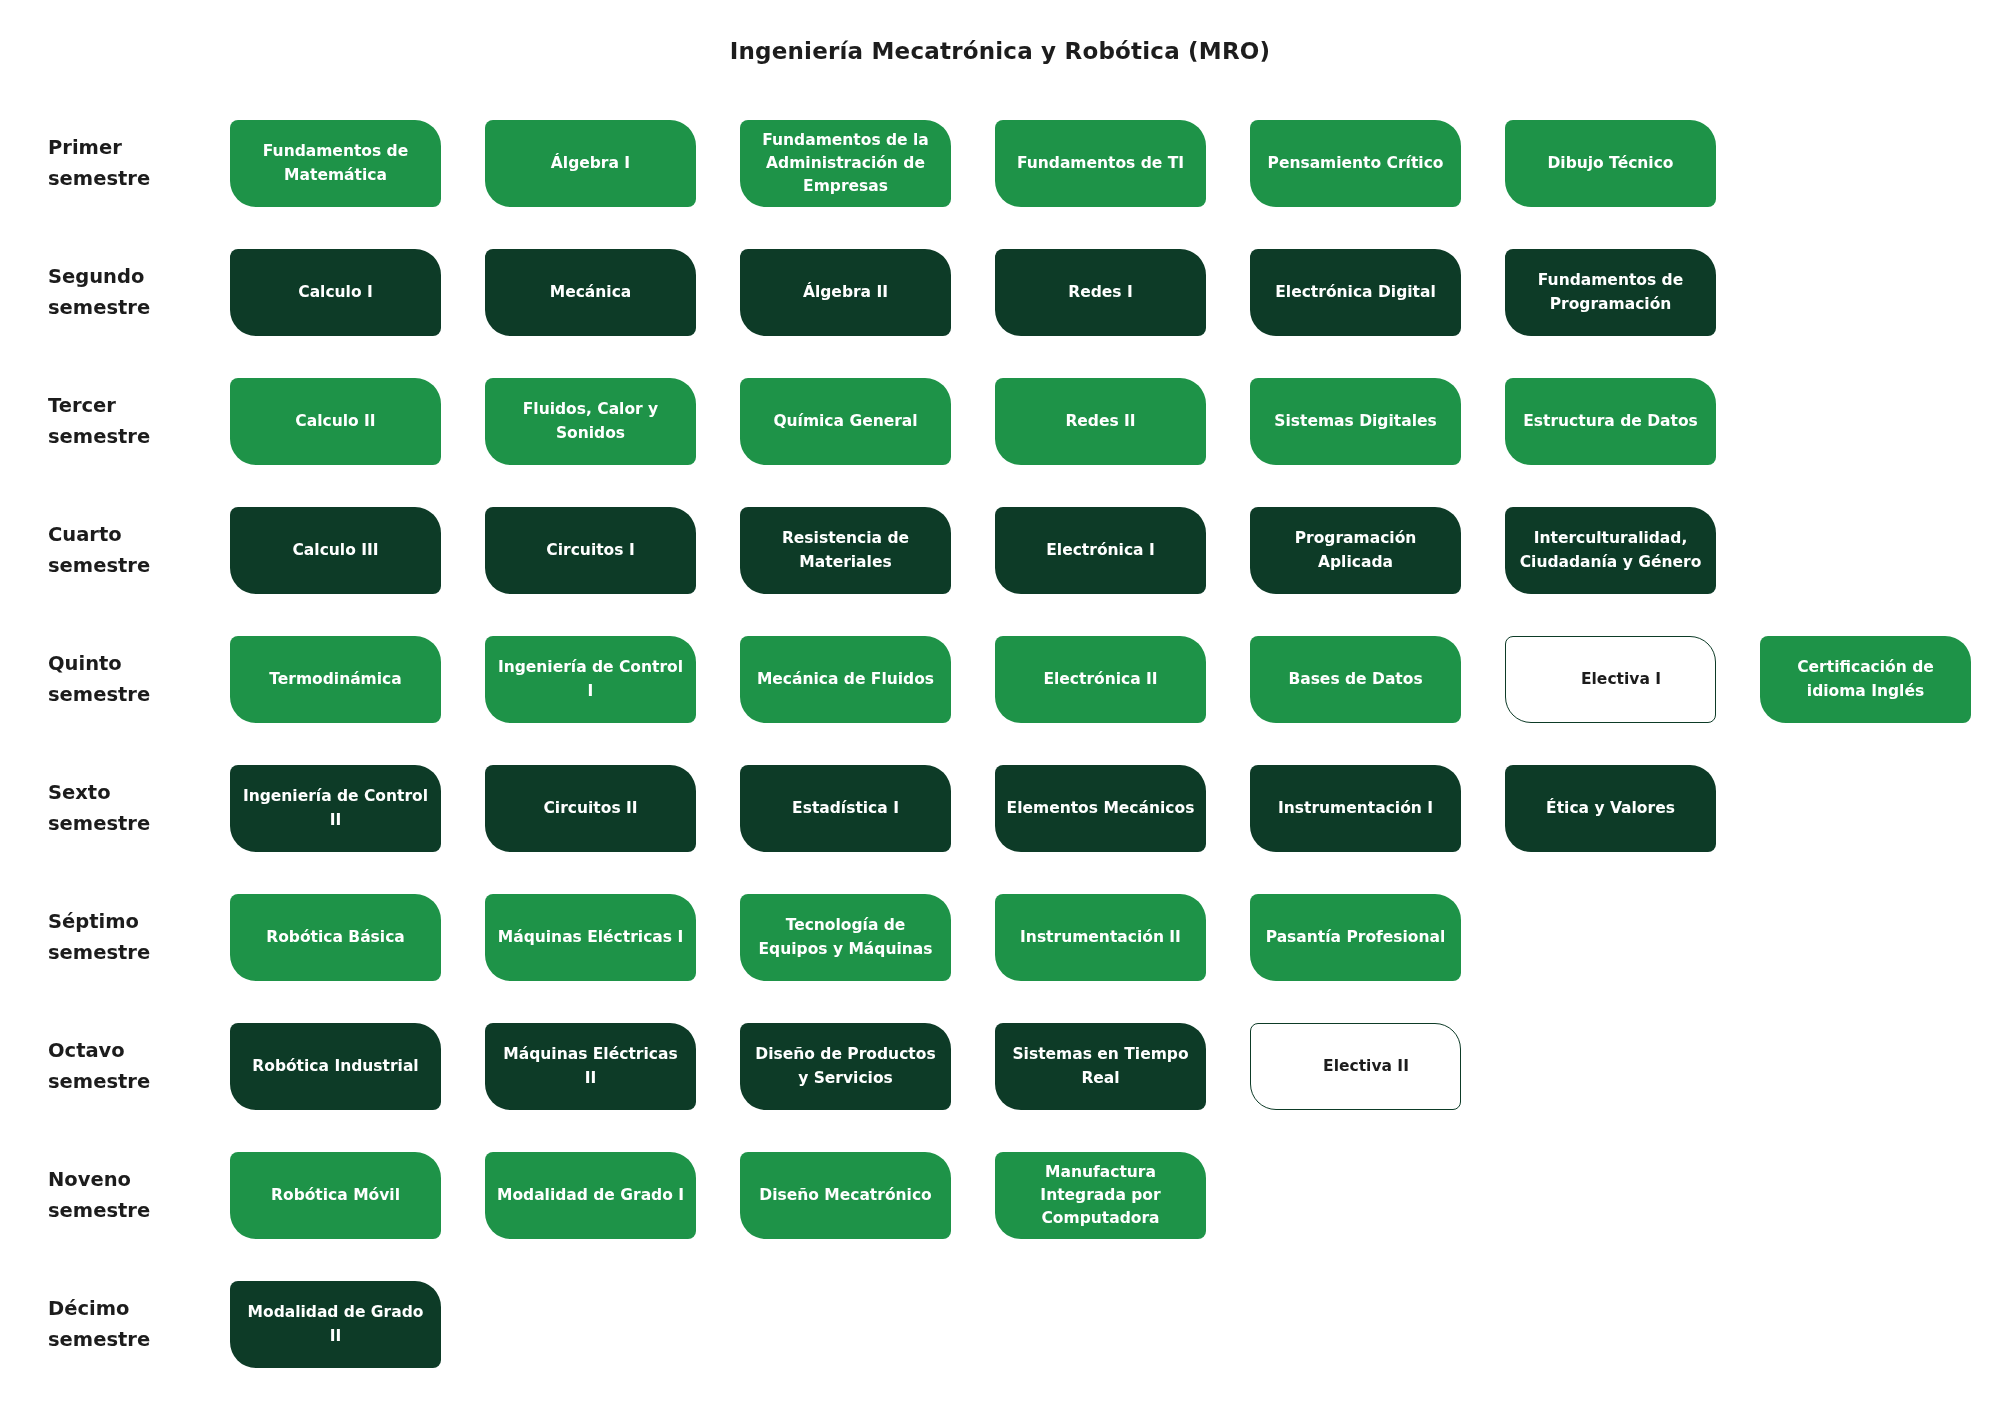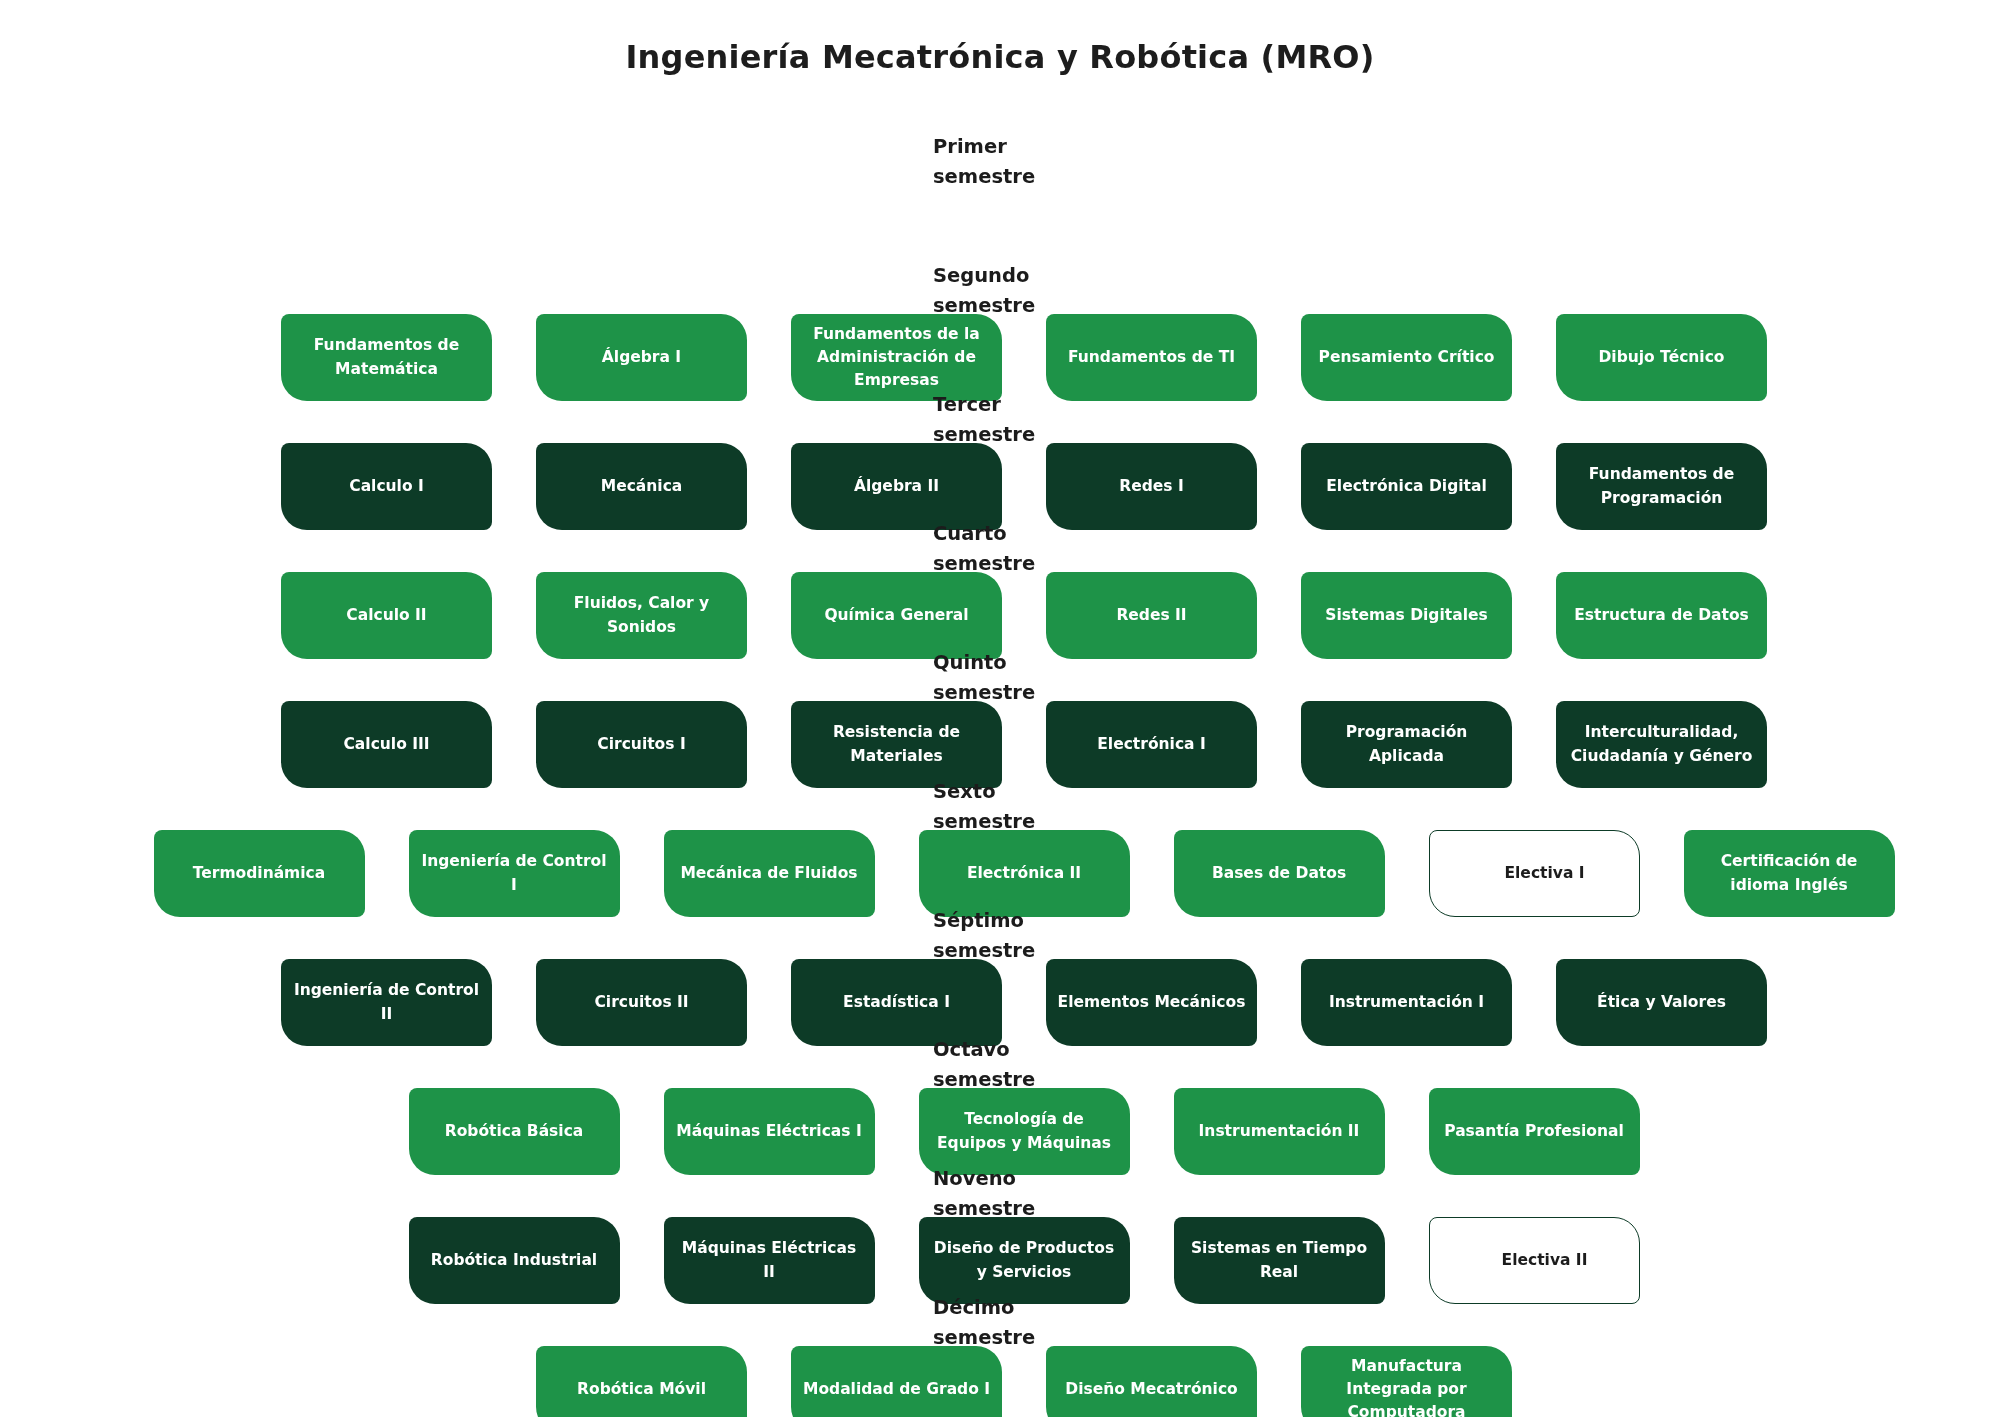--- a/index.html
+++ b/index.html
@@ -9,33 +9,32 @@
   }
   .page {
     width: 2000px;
     height: 1417px;
     background: #ffffff;
     overflow: hidden;
   }
   .title {
     padding-top: 38px;
     text-align: center;
-    font-size: 32px;
+    font-size: 23px;
     font-weight: bold;
     color: #1d1d1d;
     letter-spacing: 0.2px;
     margin-bottom: 56px;
   }
   .row {
     display: flex;
     align-items: center;
     padding-left: 48px;
     height: 87px;
     margin-bottom: 42px;
-    flex-direction: column;
   }
   .sem-label {
     width: 182px;
     flex: 0 0 182px;
     font-size: 19.5px;
     font-weight: bold;
     color: #1c1c1c;
     line-height: 1.55;
   }
   .courses {

